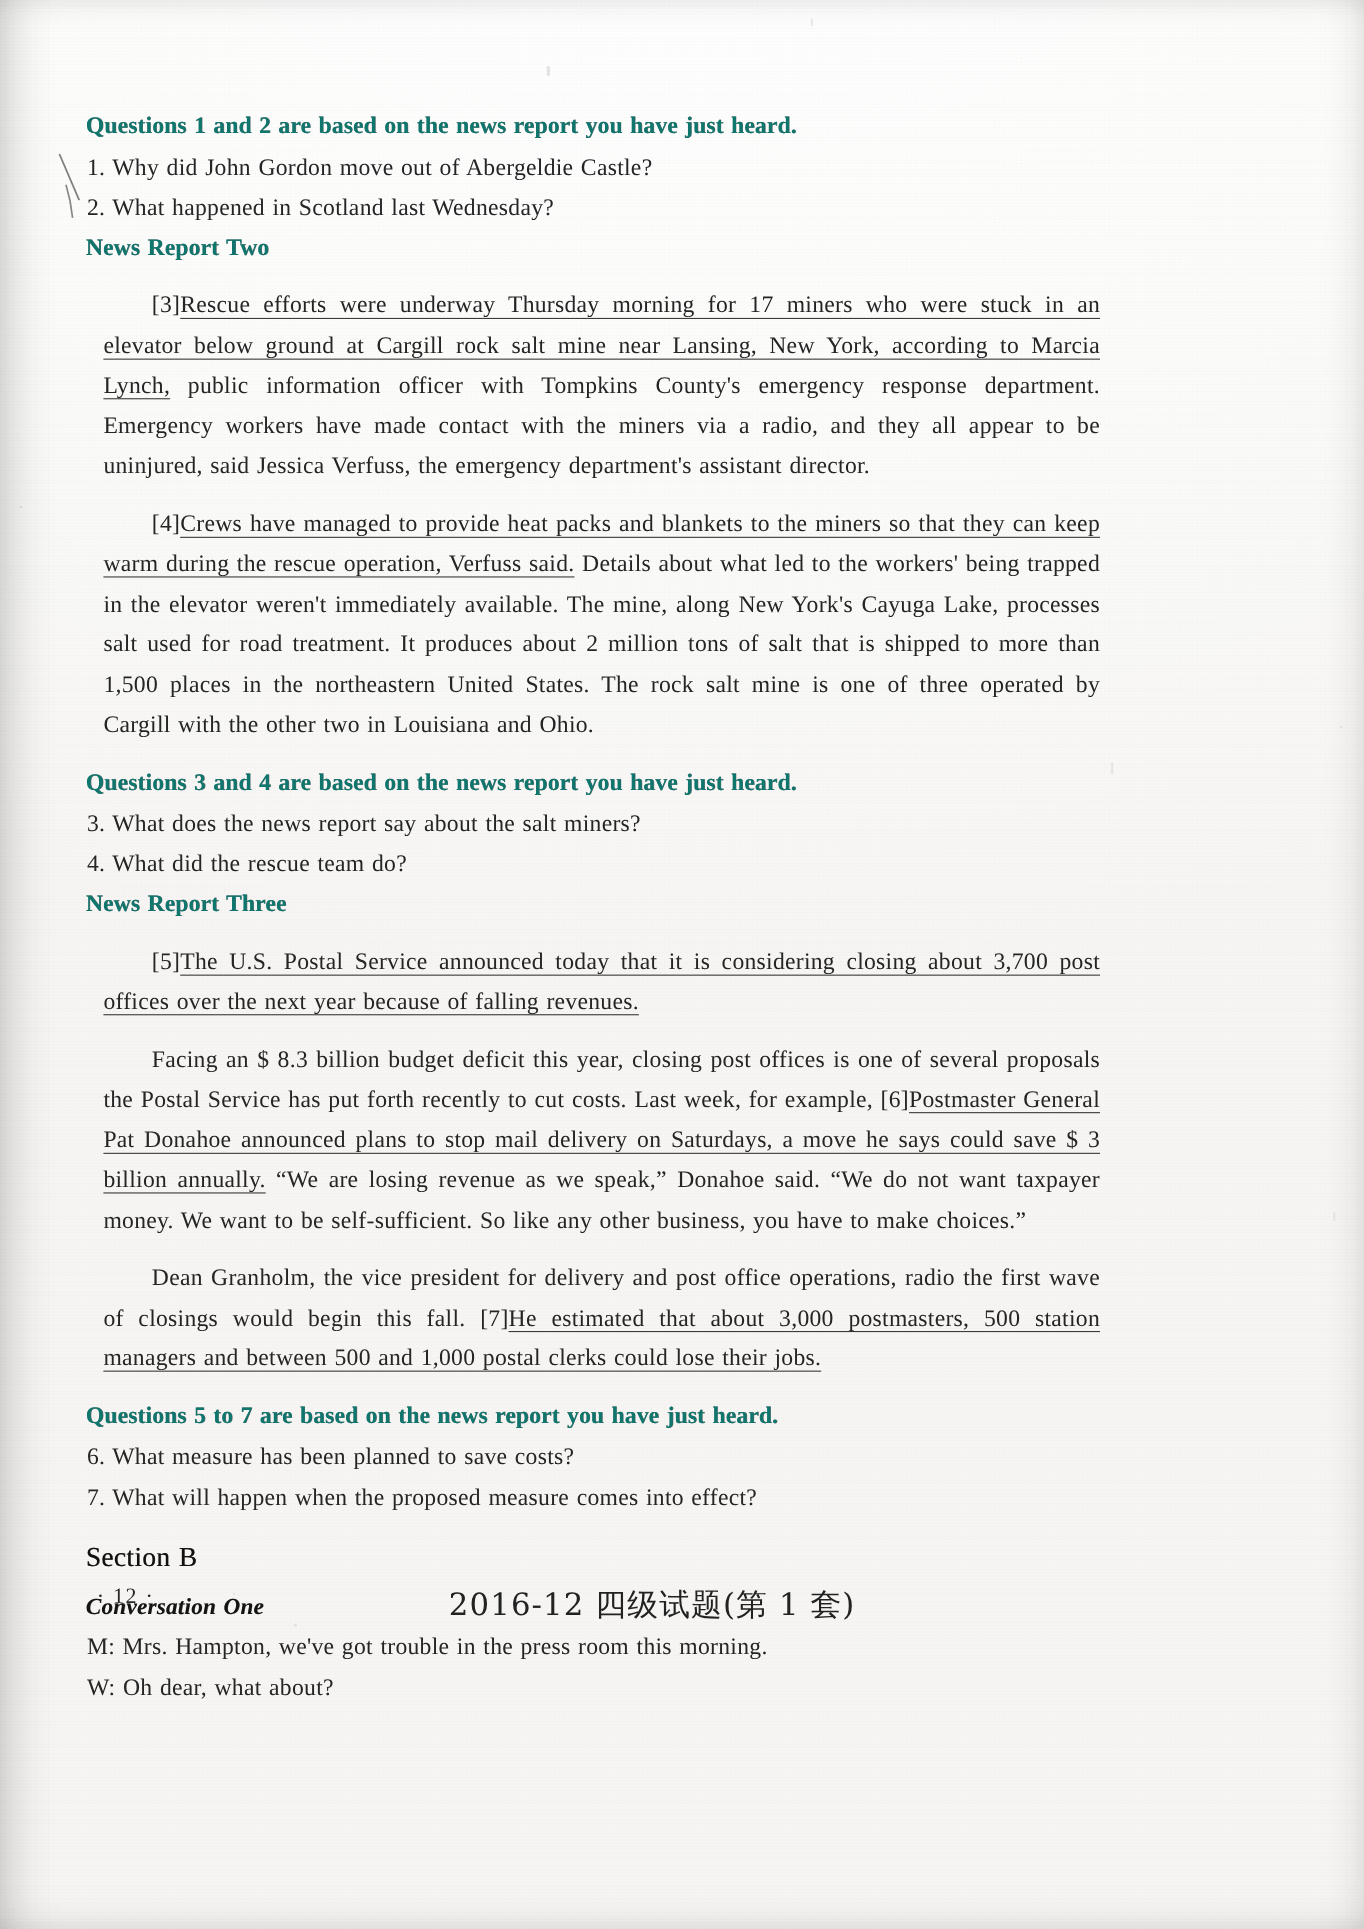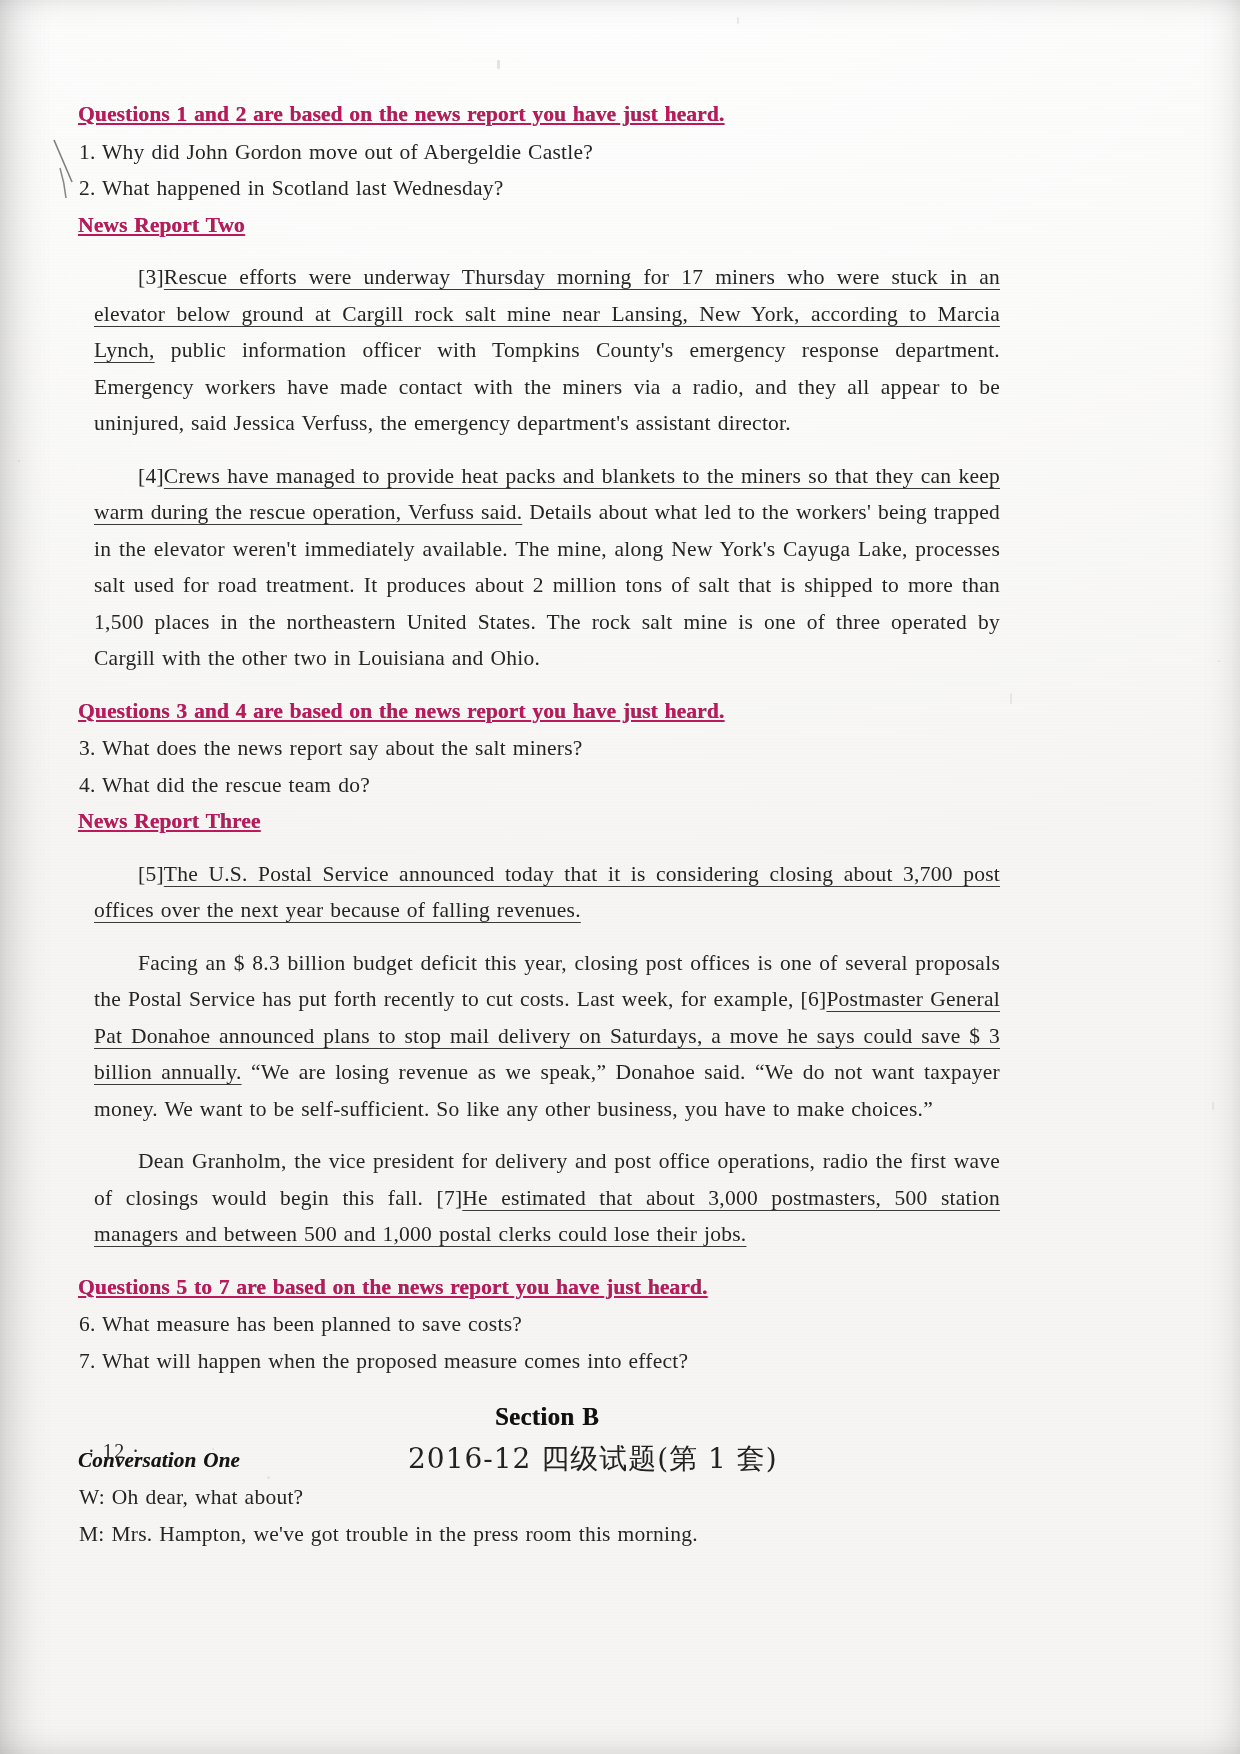--- a/index.html
+++ b/index.html
@@ -57,38 +57,36 @@
     font-size: 21.5px;
     line-height: 36.5px;
     letter-spacing: .25px;
     word-spacing: 1.2px;
     color: #252525;
   }
 
   .heading {
     font-weight: bold;
     font-family: "Liberation Serif", "DejaVu Serif", serif;
-    color: #be185d;
+    color: #0f766e;
     letter-spacing: .1px;
     margin: 0 0 1px 0;
     text-shadow: .35px 0 0 rgba(0,0,0,.55);
-    text-decoration: underline;
   }
   .qline {
     margin: 0;
     padding-left: 1px;
   }
   .sechead {
-    font-weight: bold;
+    font-weight: normal;
     font-size: 25px;
     line-height: 48px;
     color: #101010;
     margin: 14px 0 0 0;
     text-shadow: .4px 0 0 rgba(0,0,0,.6);
-    text-align: center;
   }
   .subhead {
     font-weight: bold;
     font-style: italic;
     font-size: 21px;
     line-height: 38px;
     color: #141414;
     text-shadow: .3px 0 0 rgba(0,0,0,.45);
   }
   .para {
@@ -195,22 +193,22 @@
   <p class="para">
     <span class="ind"></span><span>Dean Granholm, the vice president for delivery and post office operations, radio the first wave of closings would begin this fall. </span><span class="num">[7]</span><span class="u">He estimated that about 3,000 postmasters, 500 station managers and between 500 and 1,000 postal clerks could lose their jobs.</span><span></span>
   </p>
 
   <div class="heading">Questions 5 to 7 are based on the news report you have just heard.</div>
   <div class="qline">6. What measure has been planned to save costs?</div>
   <div class="qline">7. What will happen when the proposed measure comes into effect?</div>
 
   <div class="sechead">Section B</div>
   <div class="subhead">Conversation One</div>
+  <div class="qline">M: Mrs. Hampton, we've got trouble in the press room this morning.</div>
   <div class="qline">W: Oh dear, what about?</div>
-  <div class="qline">M: Mrs. Hampton, we've got trouble in the press room this morning.</div>
 
 </div>
 
 <div id="footer">
   <div id="page-num">· 12 ·</div>
   <div id="footer-title">2016-12 四级试题(第 1 套)</div>
 </div>
 
 <div class="speck" style="left:497px; top:60px; width:3px; height:9px; border-radius:1px; opacity:.5;"></div>
 <div class="speck" style="left:737px; top:17px; width:2px; height:7px; border-radius:1px; opacity:.4;"></div>

